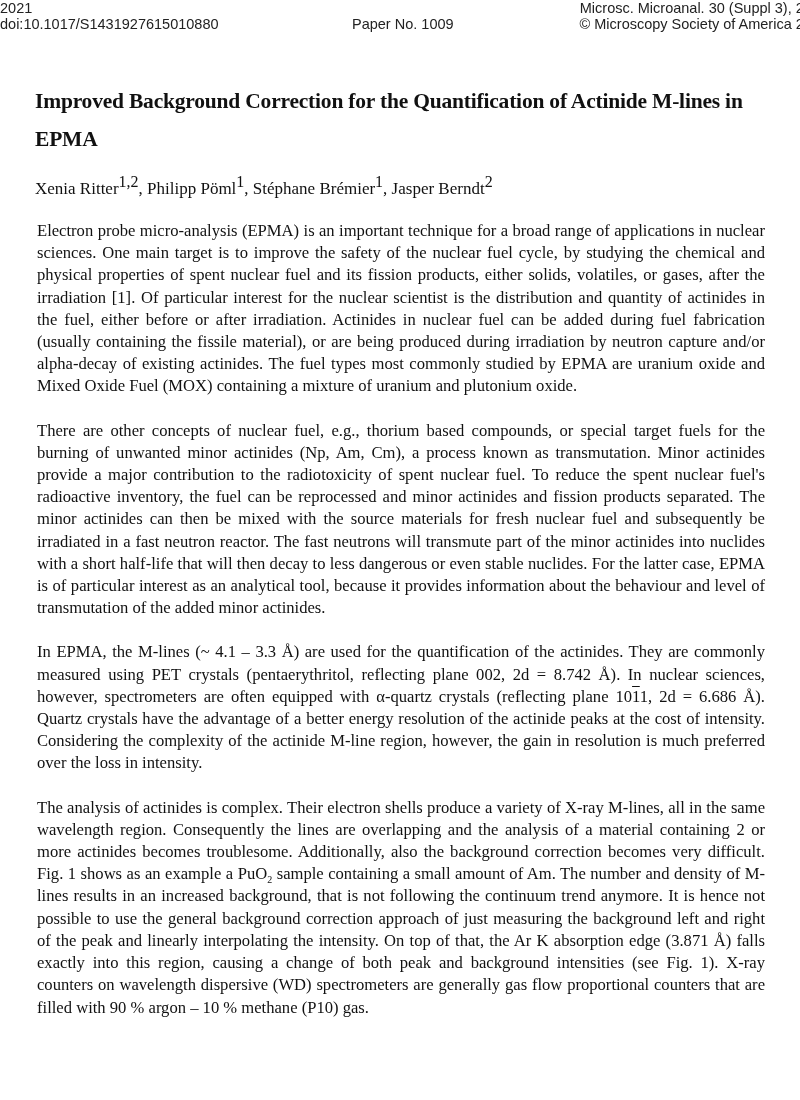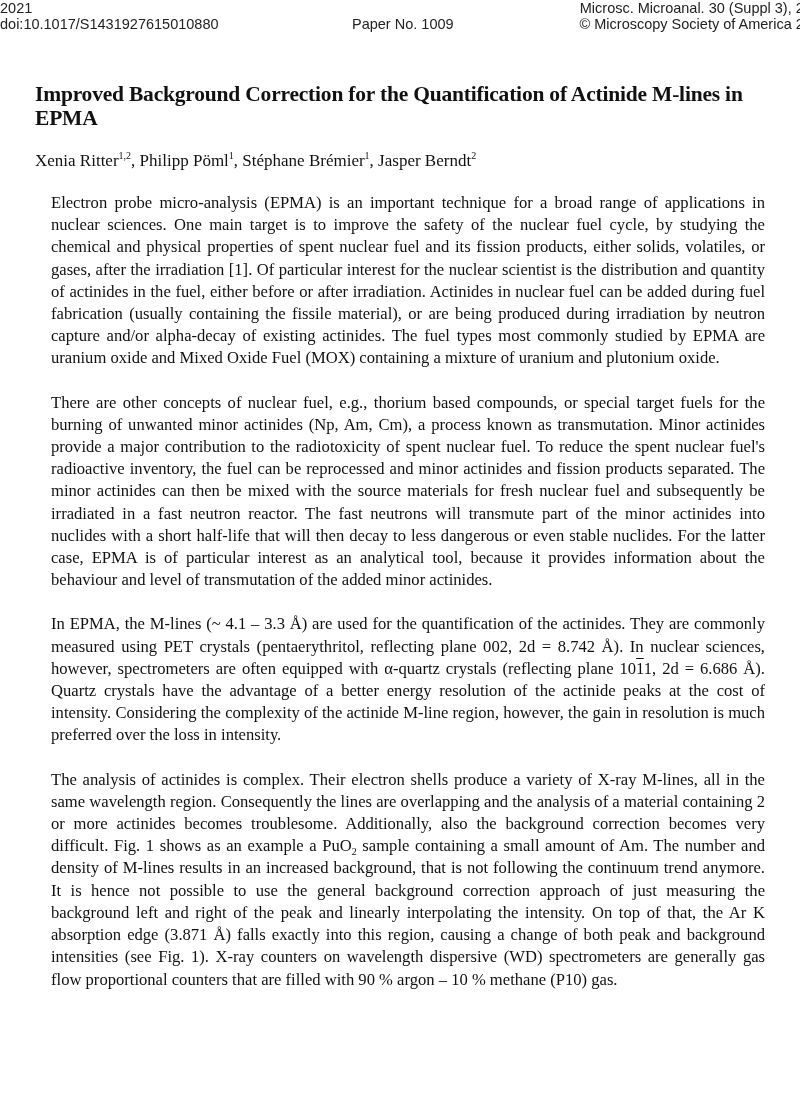--- a/index.html
+++ b/index.html
@@ -2,26 +2,26 @@
 <html><head>
 <meta charset="utf-8">
 <style>
   html, body { margin: 0; padding: 0; background: #ffffff; }
   body { width: 800px; height: 1100px; position: relative; overflow: hidden; color: #111; }
   .hdr { position: absolute; top: 0; left: 0; width: 800px; height: 34px; font-family: "Liberation Sans", sans-serif; font-size: 14.5px; line-height: 16px; color: #222; padding-left: 28px; }
   .hdr .l { position: absolute; left: 0; top: 0; }
   .hdr .c { position: absolute; left: 352px; top: 16px; text-align: right; }
   .hdr .r { position: absolute; right: 0; top: 0; text-align: right; }
   .page { position: absolute; left: 35px; top: 82px; width: 730px; font-family: "Liberation Serif", serif; }
-  h1 { font-family: "Liberation Serif", serif; font-weight: bold; font-size: 21.5px; line-height: 24px; margin: 0 0 20px 0; letter-spacing: -0.2px; }
+  h1 { font-family: "Liberation Serif", serif; font-weight: bold; font-size: 21.5px; line-height: 38px; margin: 0 0 20px 0; letter-spacing: -0.2px; }
   .authors { font-size: 17px; line-height: 22px; margin: 0 0 18px 0; }
   .affil { font-size: 16px; line-height: 22px; margin: 0 0 20px 0; }
-  sup { font-size: 10px; line-height: 0; vertical-align: super; }
+  sup { font-size: 16px; line-height: 0; vertical-align: super; }
   sub { font-size: 10px; line-height: 0; }
-  p.body { font-size: 16.6px; line-height: 22.2px; text-align: justify; margin: 0 0 22px 16px; }
+  p.body { font-size: 16.6px; line-height: 22.2px; text-align: justify; margin: 0 0 22px 2px; }
   .ob { text-decoration: overline; }
 </style>
 </head>
 <body>
 
 <div class="hdr">
   <div class="l">
     <div>2021</div>
     <div>doi:10.1017/S1431927615010880</div>
   </div>

